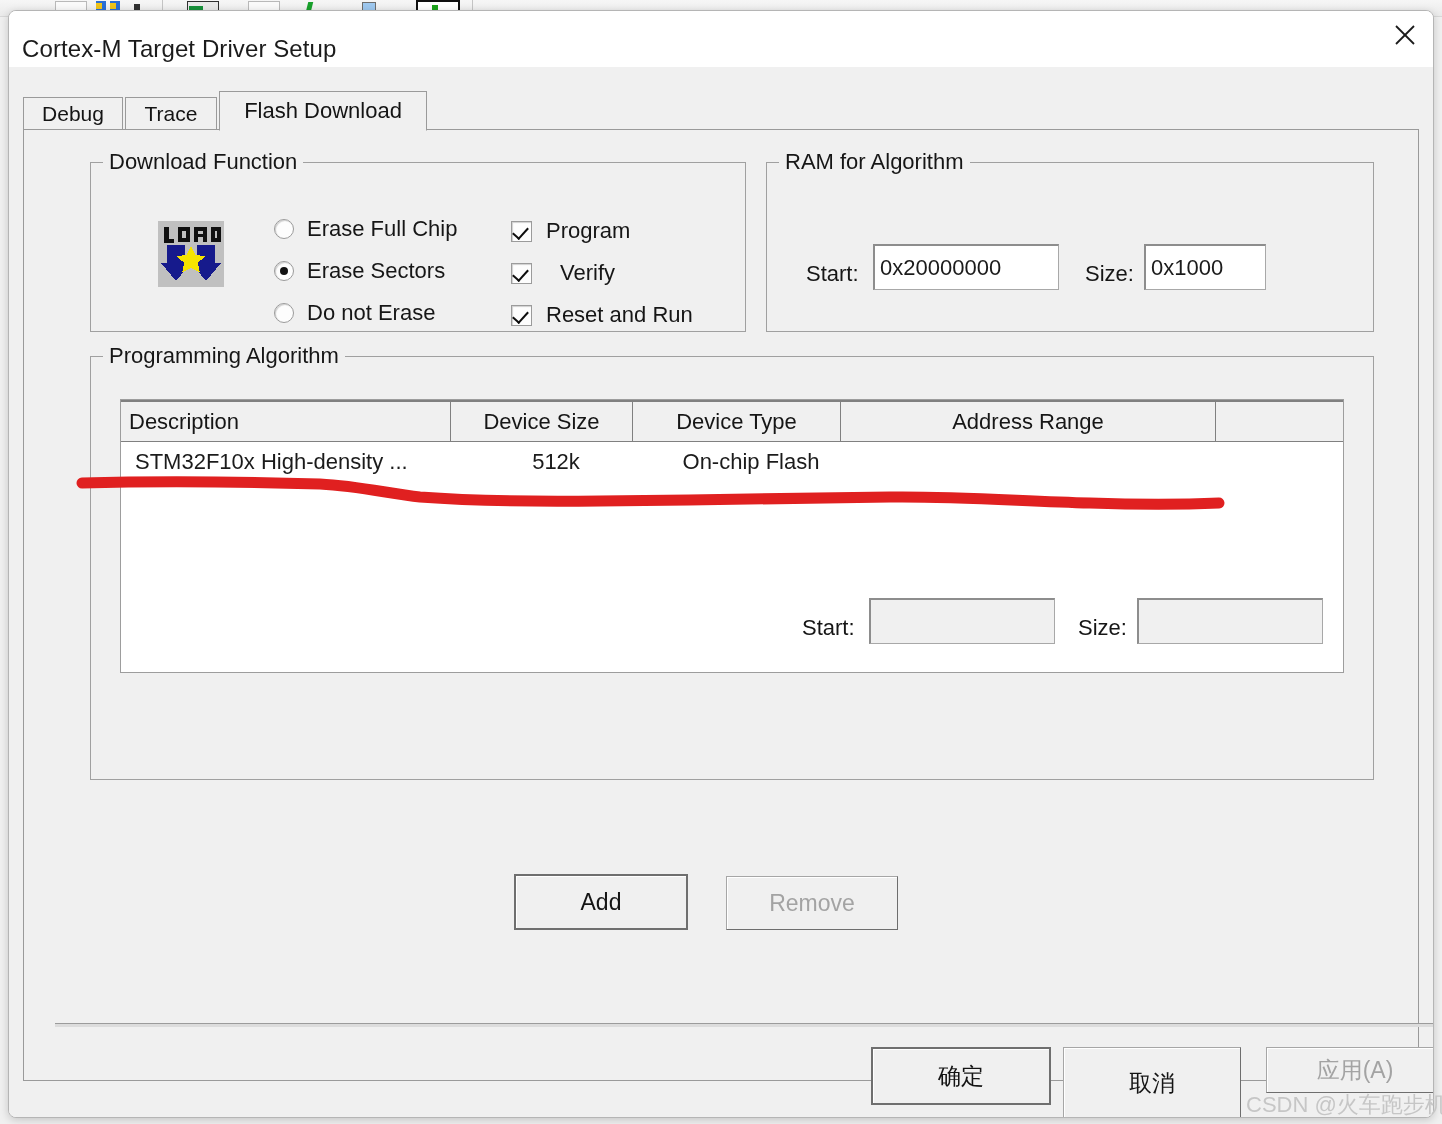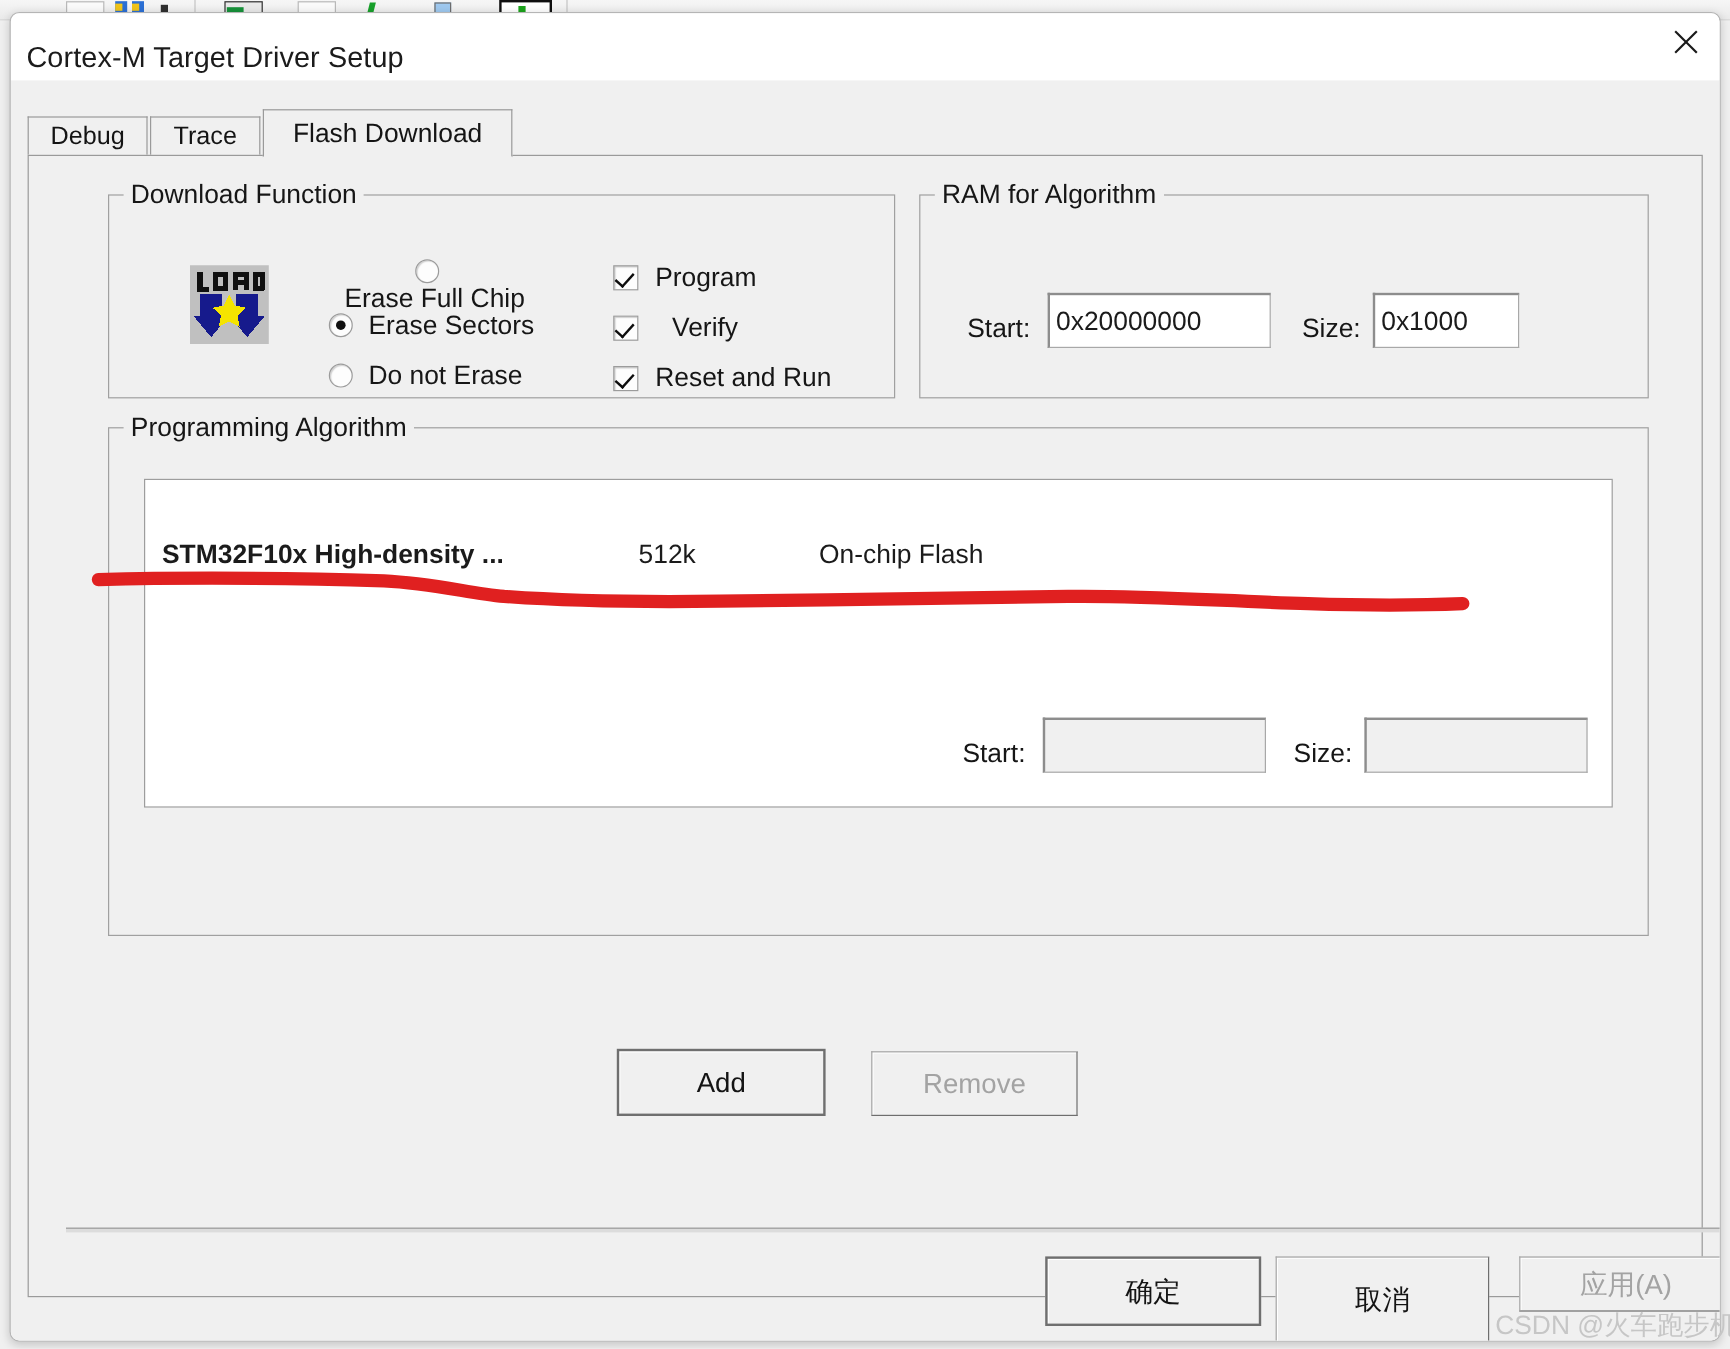--- a/index.html
+++ b/index.html
@@ -122,21 +122,21 @@
     box-shadow:inset 1px 1px 1px rgba(0,0,0,.18);
     box-sizing:border-box;
     position:relative;flex:none;
   }
   .radio.on::after{
     content:"";position:absolute;left:5px;top:5px;
     width:8px;height:8px;border-radius:50%;background:#111;
   }
   .radio-label{margin-left:13px;font-size:22px;color:#161616;white-space:nowrap;}
 
-  #rb-full{left:183px;top:53px;flex-direction:column;}
+  #rb-full{left:183px;top:53px;}
   #rb-sect{left:183px;top:95px;}
   #rb-none{left:183px;top:137px;}
 
   
   .check-row{position:absolute;display:flex;align-items:center;}
   .check{
     width:21px;height:21px;
     background:#fdfdfd;
     border:1px solid #9b9b9b;
     box-shadow:inset 1px 1px 1px rgba(0,0,0,.18);
@@ -203,21 +203,21 @@
     white-space:nowrap;
     overflow:hidden;
   }
   .hcell.left{padding-left:8px;}
   .hcell.center{justify-content:center;}
   .hcell.last{border-right:none;}
 
   #algo-rows{position:absolute;left:0;top:42px;width:100%;}
   .arow{display:flex;height:40px;align-items:center;}
   .acell{font-size:22px;color:#1b1b1b;white-space:nowrap;overflow:hidden;}
-  .acell.left{padding-left:14px;font-weight:bold;}
+  .acell.left{padding-left:14px;}
   .acell.center{display:flex;align-items:center;justify-content:center;}
 
   
   #algo-start-label{left:711px;top:258px;}
   #algo-start-box{left:778px;top:241px;width:186px;height:46px;}
   #algo-size-label{left:987px;top:258px;}
   #algo-size-box{left:1046px;top:241px;width:186px;height:46px;}
 
   
   .pbtn{
@@ -377,20 +377,27 @@
         <div class="fieldlabel" id="ram-start-label">Start:</div>
         <div class="textbox" id="ram-start-box">0x20000000</div>
         <div class="fieldlabel" id="ram-size-label">Size:</div>
         <div class="textbox" id="ram-size-box">0x1000</div>
       </div>
 
       <div class="group" id="grp-algo">
         <div class="glabel">Programming Algorithm</div>
 
         <div id="algo-list">
+          <div id="algo-head">
+            <div class="hcell left" style="width:330px">Description</div>
+            <div class="hcell center" style="width:182px">Device Size</div>
+            <div class="hcell center" style="width:208px">Device Type</div>
+            <div class="hcell center" style="width:375px">Address Range</div>
+            <div class="hcell last" style="width:127px"></div>
+          </div>
           <div id="algo-rows">
             <div class="arow">
               <div class="acell left" style="width:330px">STM32F10x High-density ...</div>
               <div class="acell center" style="width:182px">512k</div>
               <div class="acell center" style="width:208px">On-chip Flash</div>
               <div class="acell center" style="width:127px"></div>
             </div>
           </div>
         </div>
 

